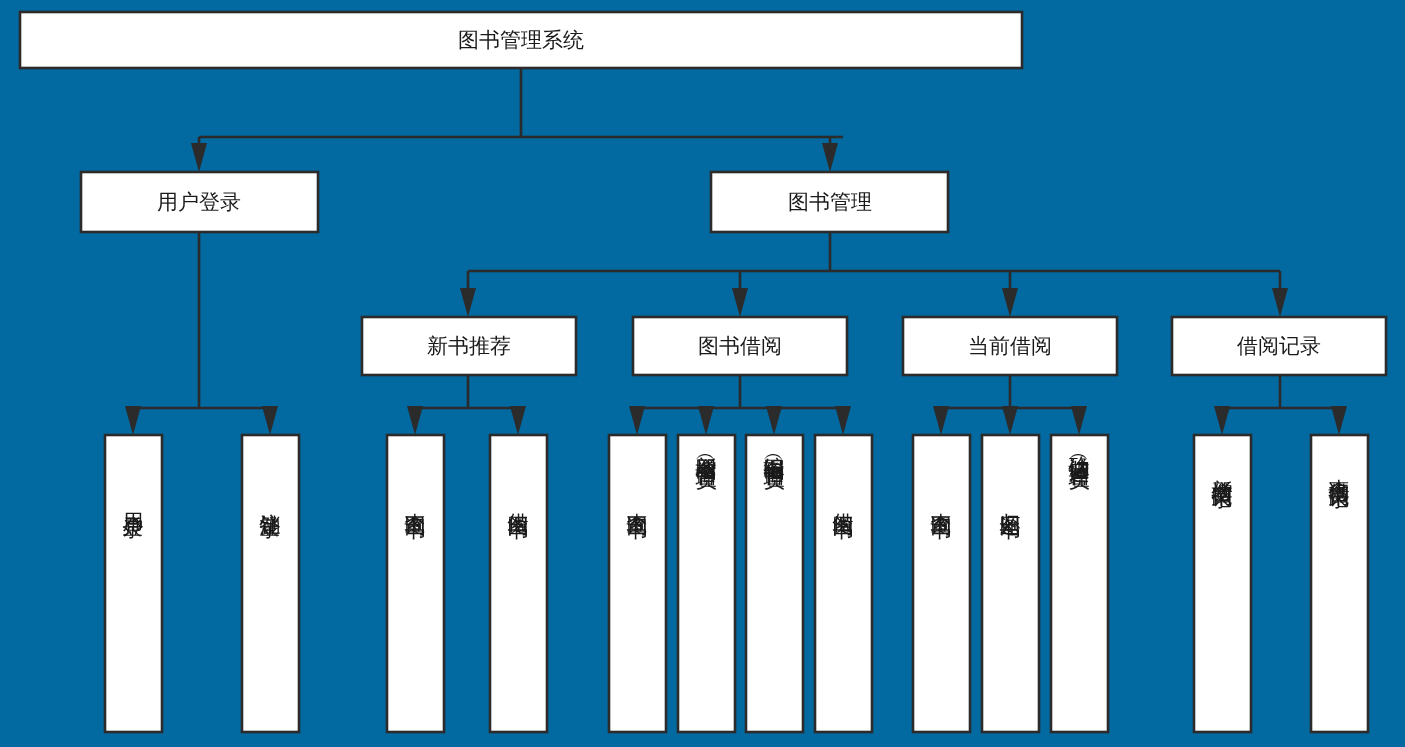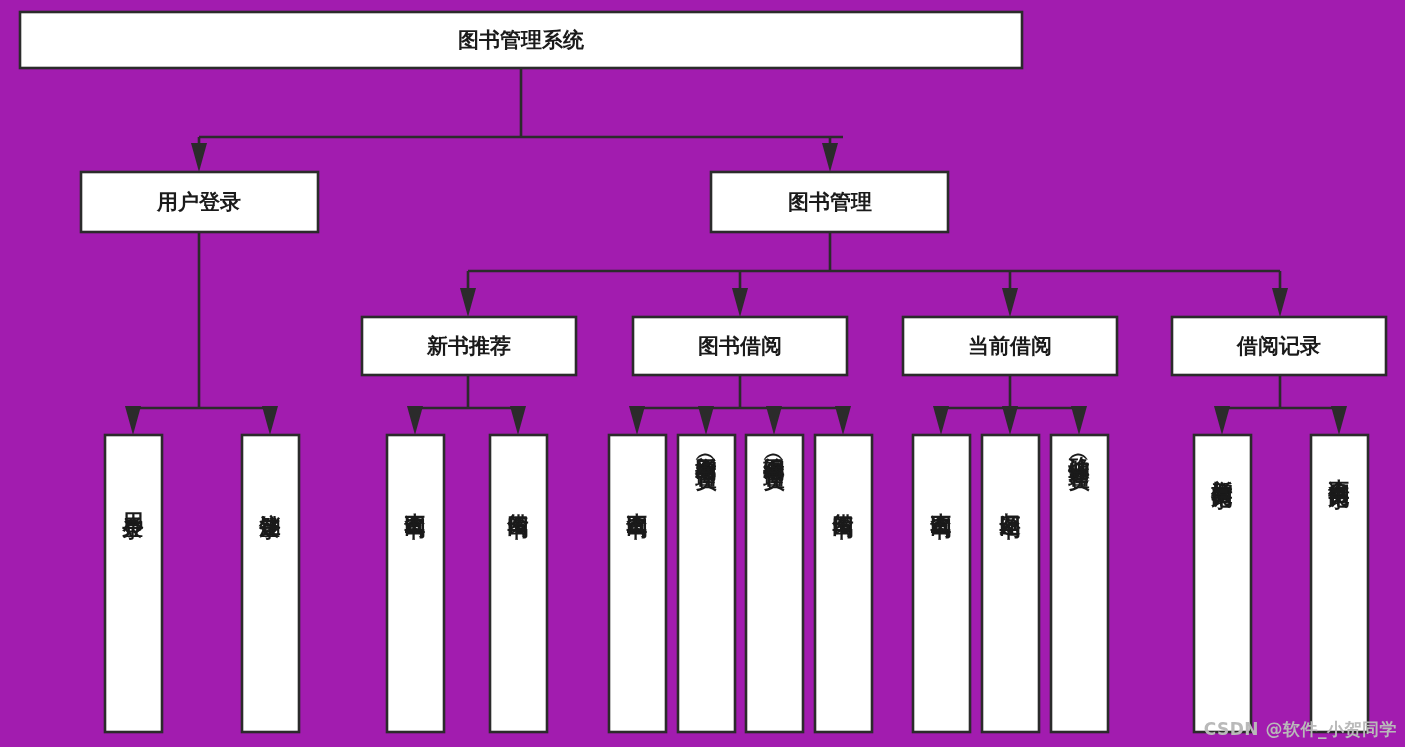--- a/index.html
+++ b/index.html
@@ -8,23 +8,22 @@
     padding: 0;
     background: #ffffff;
   }
   body {
     font-family: "Liberation Sans", "DejaVu Sans", sans-serif;
   }
   #diagram-root {
     position: relative;
     width: 1405px;
     height: 747px;
-    background: #a21caf;
+    background: #0369a1;
     overflow: hidden;
-    font-weight: bold;
   }
   svg.diagram-canvas {
     position: absolute;
     left: 0;
     top: 0;
     width: 1405px;
     height: 747px;
   }
   .node-box {
     fill: #ffffff;
@@ -235,15 +234,14 @@
       <text class="node-label-v" x="1222" y="468">新增借阅记录</text>
     </g>
 
     <g>
       <rect class="node-box" x="1311" y="435" width="57" height="297"></rect>
       <text class="node-label-v" x="1339" y="468">查询借阅记录</text>
     </g>
 
   </svg>
 
-  <div class="watermark-text">CSDN @软件_小贺同学</div>
 
 </div>
 
 </body></html>

